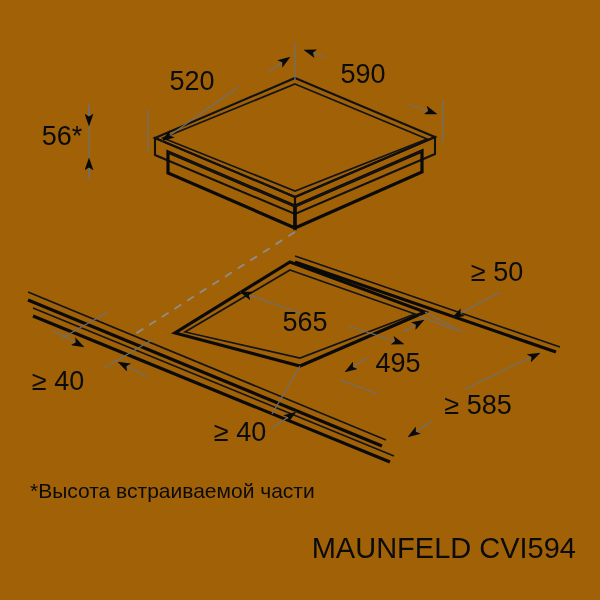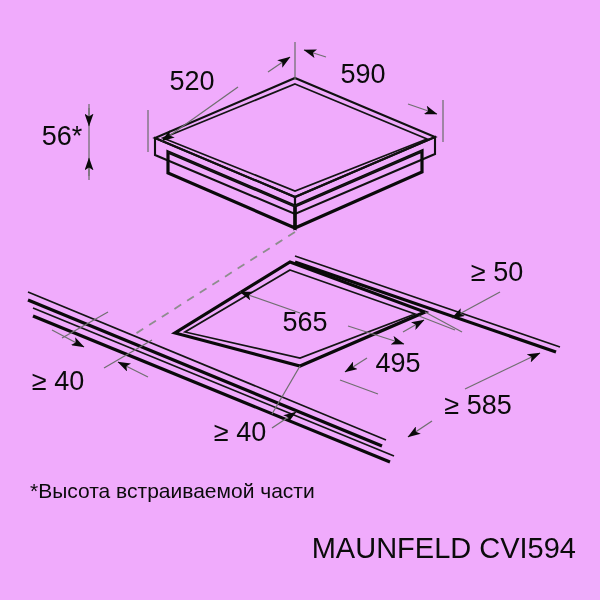--- a/index.html
+++ b/index.html
@@ -10,21 +10,21 @@
   body {
     width: 600px;
     height: 600px;
     overflow: hidden;
     font-family: "Liberation Sans", sans-serif;
   }
   #drawing-root {
     position: relative;
     width: 600px;
     height: 600px;
-    background: #f0abfc;
+    background: #a16207;
   }
   svg#tech-drawing {
     position: absolute;
     left: 0;
     top: 0;
     width: 600px;
     height: 600px;
     display: block;
   }
   .solid-heavy {

